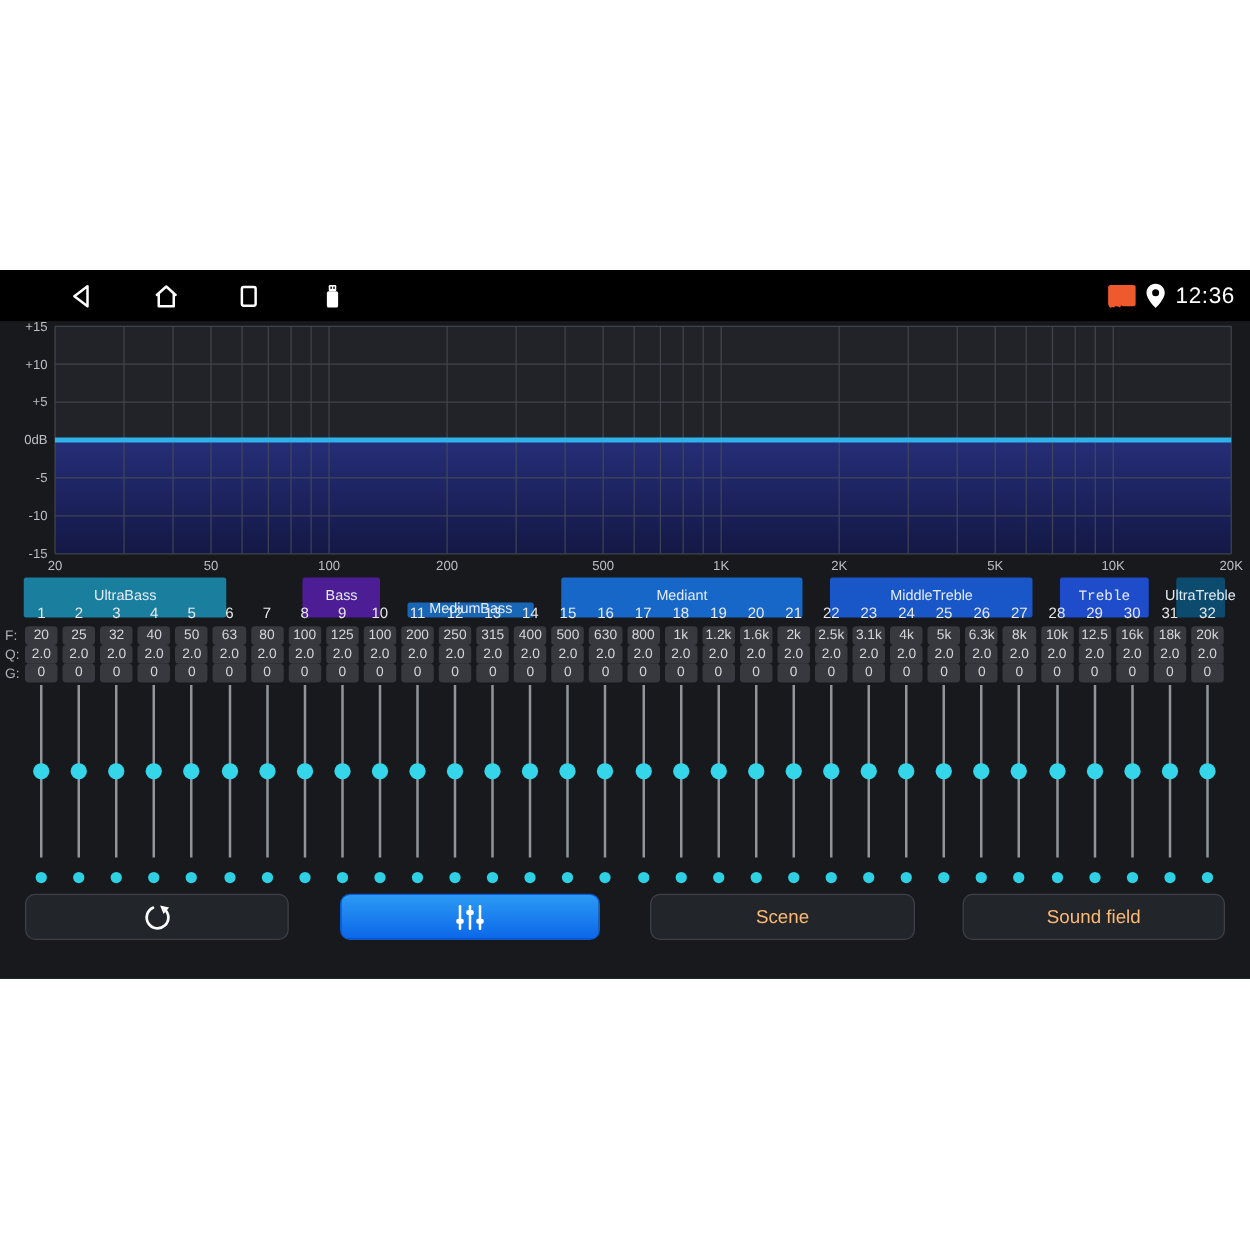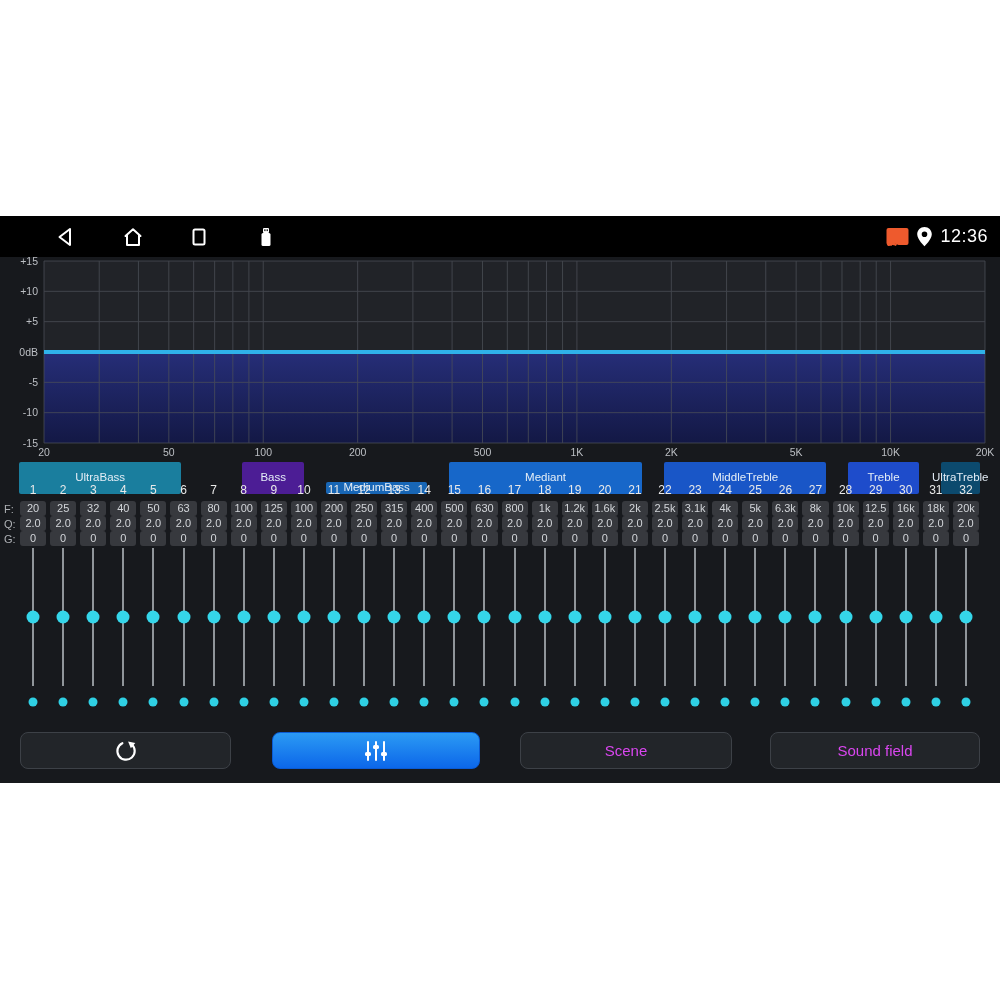--- a/index.html
+++ b/index.html
@@ -24,22 +24,22 @@
   .chan-num{color:#e9e9e9;font-size:12px;text-align:center;}
   .chip{margin:0 2px;height:15px;background:#37393e;border-radius:3px;color:#d3d6da;font-size:11px;display:flex;align-items:center;justify-content:center;line-height:1;}
   .row-label{position:absolute;left:4px;width:14px;height:15px;color:#aeb1b5;font-size:11px;display:flex;align-items:center;}
   
   .sliders{position:absolute;left:18px;top:291px;width:963px;height:164px;display:grid;grid-template-columns:repeat(32,1fr);}
   .slider-col{position:relative;}
   .slider-track{position:absolute;left:50%;transform:translateX(-50%);top:0;width:2px;height:138px;background:#90959a;}
   .slider-knob{position:absolute;left:50%;transform:translate(-50%,-50%);top:69px;width:13px;height:13px;border-radius:50%;background:#35d6ea;}
   .slider-dot{position:absolute;left:50%;transform:translate(-50%,-50%);top:154px;width:9px;height:9px;border-radius:50%;background:#2fd0e4;}
   
-  .btn{position:absolute;top:475px;height:37px;border-radius:8px;display:flex;align-items:center;justify-content:center;
-       background:#222529;border:1px solid #3d4147;color:#d946ef;font-size:15px;box-sizing:border-box;}
+  .btn{position:absolute;top:458px;height:37px;border-radius:8px;display:flex;align-items:center;justify-content:center;
+       background:#222529;border:1px solid #3d4147;color:#fdba74;font-size:15px;box-sizing:border-box;}
   .btn.blue{background:linear-gradient(180deg,#2b9af4 0%,#0c67e9 100%);border:1px solid #0a5bd4;}
 </style>
 </head>
 <body>
 
 <div class="device-screen">
 
   <div class="status-bar">
     <svg class="nav-icon" style="left:54px" viewBox="0 0 24 24">
       <polygon points="16,4 5.5,12 16,20" fill="none" stroke="#fff" stroke-width="2" stroke-linejoin="round"></polygon>
@@ -138,21 +138,21 @@
         <text x="890.5769246933979" y="199" text-anchor="middle" fill="#bcbfc4" font-size="10.5px">10K</text>
         <text x="985" y="199" text-anchor="middle" fill="#bcbfc4" font-size="10.5px">20K</text>
       </svg>
 
     <div id="band-row" class="band-row">
         <div class="band-chip" style="grid-column: 1 / 7; background: rgb(26, 126, 158);">UltraBass</div>
         <div class="band-chip" style="grid-column: 7 / 11; background: #4c1d95; margin-left: 40px;">Bass</div>
         <div class="band-chip" style="grid-column: 11 / 15; background: rgb(24, 102, 181); margin-top: 20px;">MediumBass</div>
         <div class="band-chip" style="grid-column: 15 / 22; background: rgb(23, 103, 201);">Mediant</div>
         <div class="band-chip" style="grid-column: 22 / 28; background: rgb(25, 86, 199);">MiddleTreble</div>
-        <div class="band-chip" style="grid-column: 28 / 31; background: rgb(30, 76, 203);">Treble</div>
+        <div class="band-chip" style="grid-column: 28 / 31; background: rgb(30, 76, 203); font-family: Liberation Mono, monospace;">Treble</div>
         <div class="band-chip" style="grid-column: 31 / 33; background: #0c4a6e;">UltraTreble</div>
       </div>
 
     <div id="chan-row" class="grid32" style="top:226px;height:16px">
         <div class="chan-num">1</div>
         <div class="chan-num">2</div>
         <div class="chan-num">3</div>
         <div class="chan-num">4</div>
         <div class="chan-num">5</div>
         <div class="chan-num">6</div>

